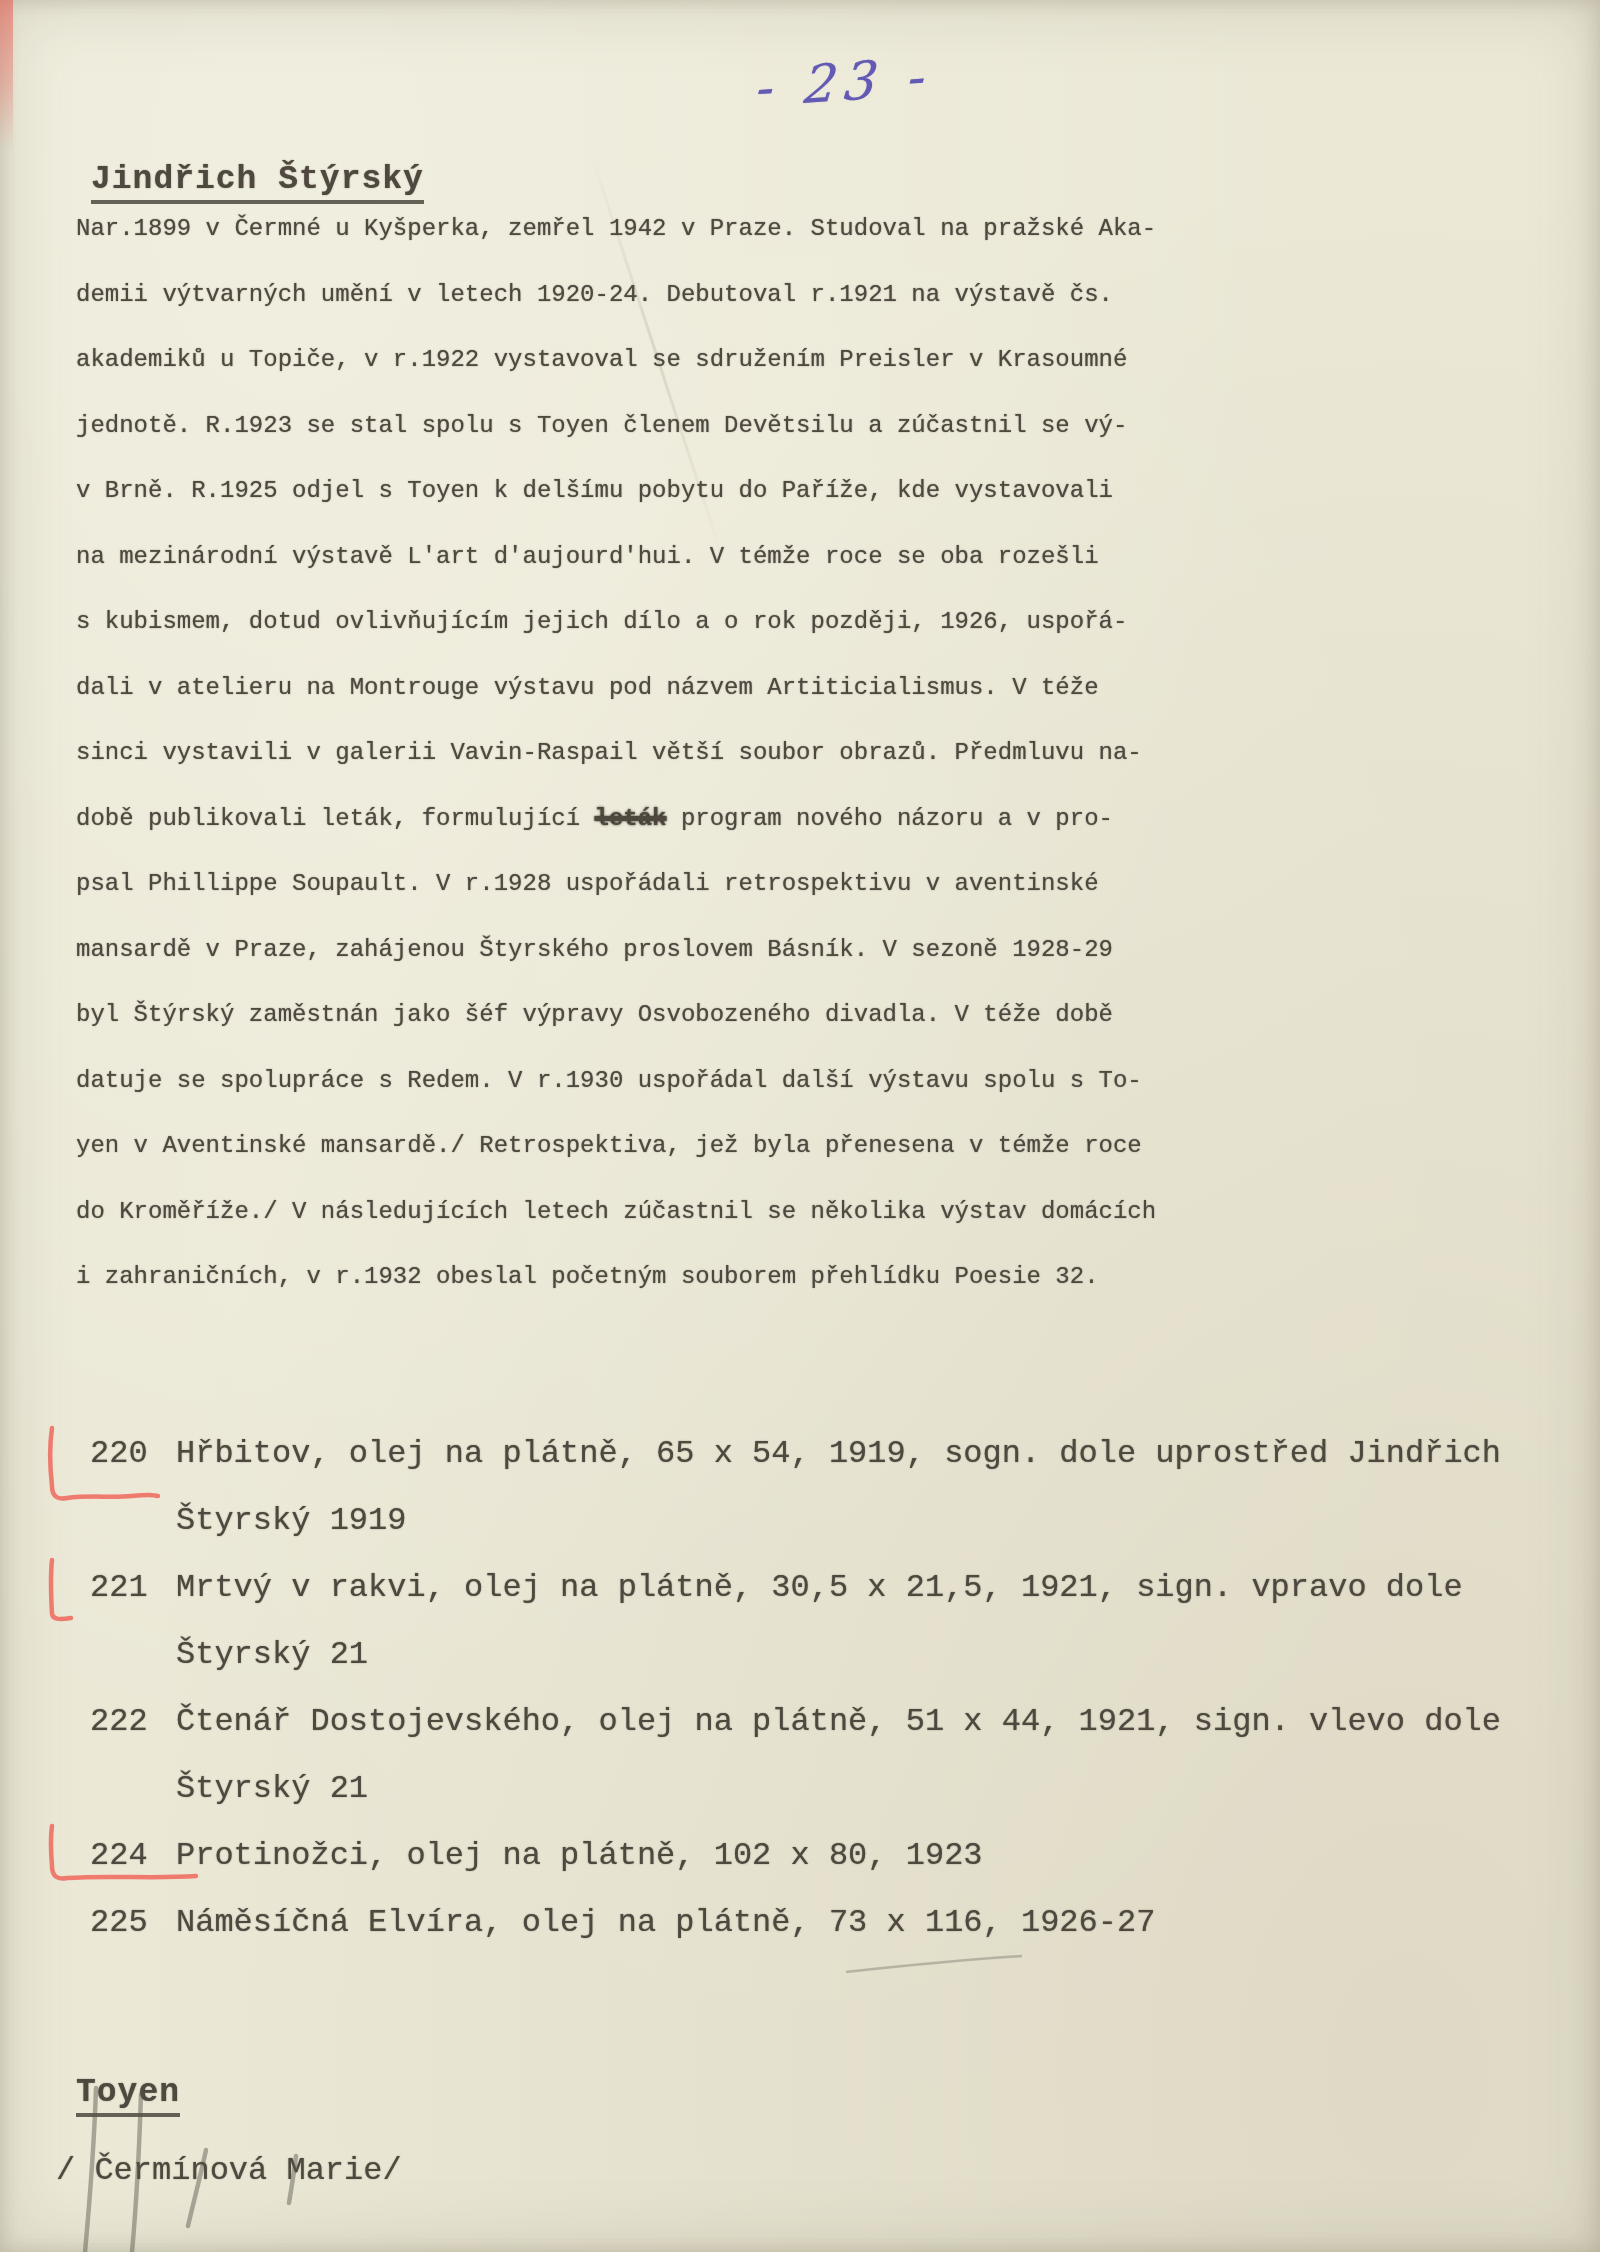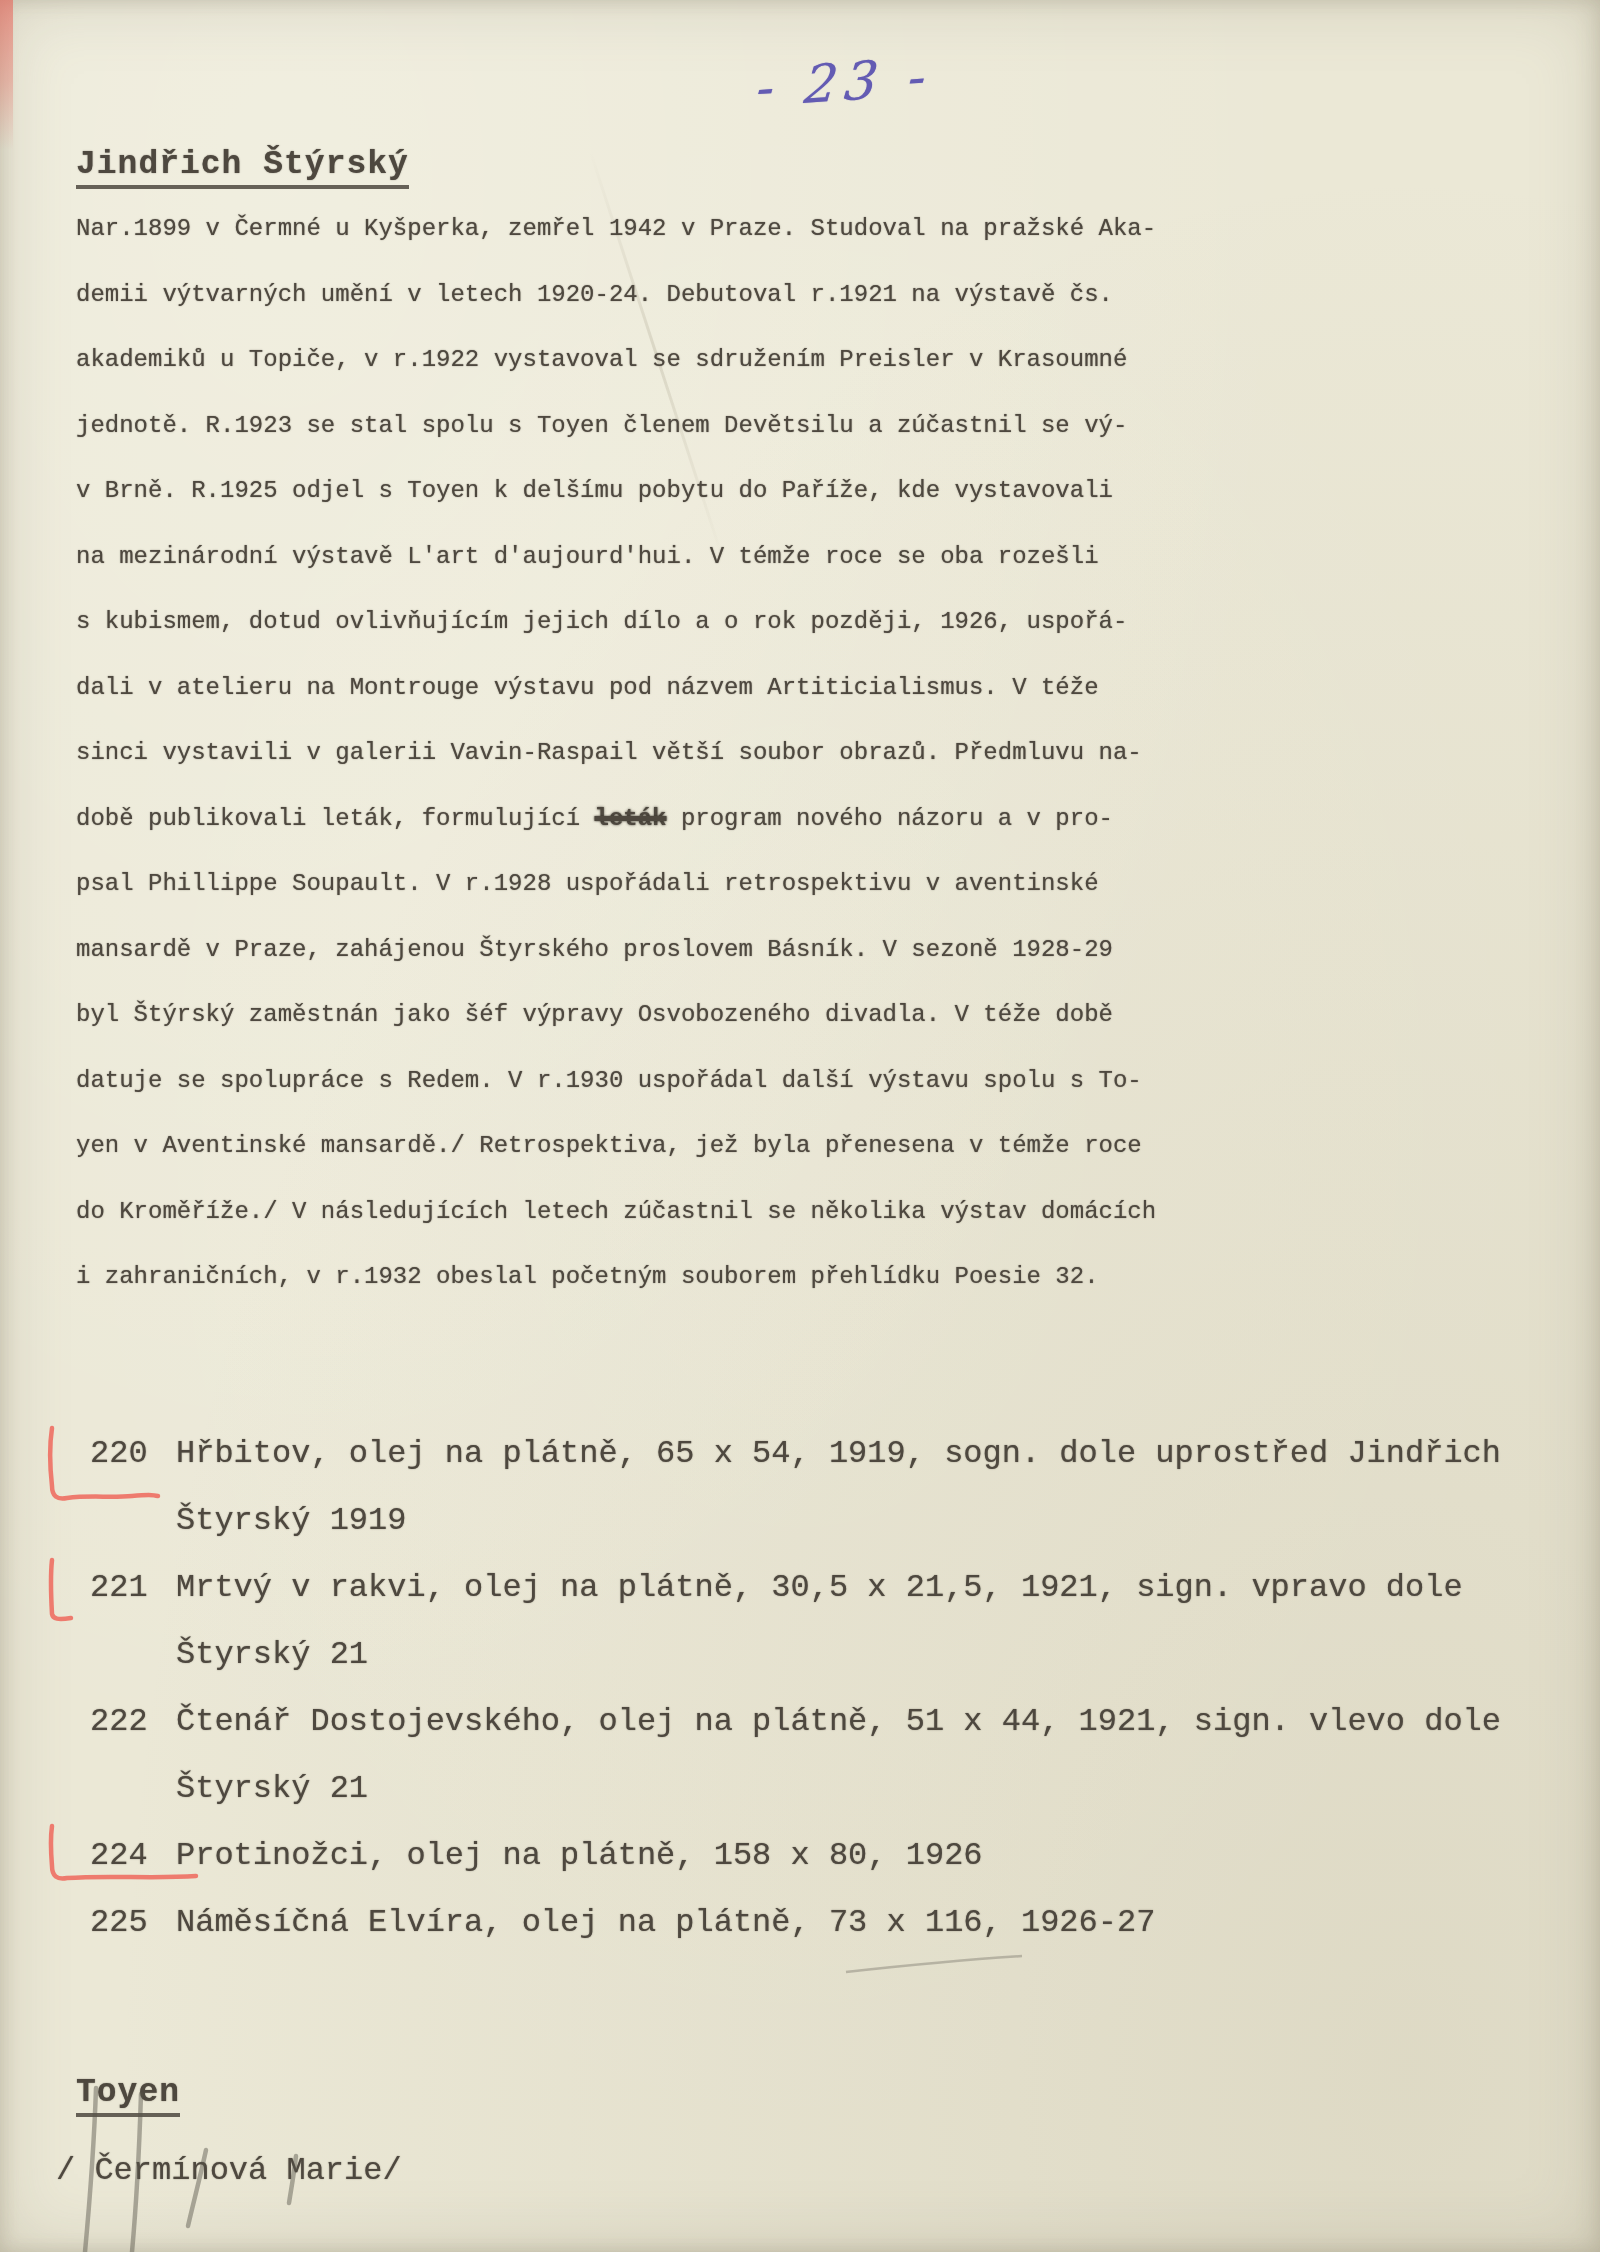--- a/index.html
+++ b/index.html
@@ -21,21 +21,21 @@
   }
   .typewriter{ text-shadow:0 0 1.3px rgba(62,56,46,.65); }
   .pagenum{
     position:absolute; left:735px; top:52px; width:220px; text-align:center;
     font-family:"DejaVu Serif","Liberation Serif",serif; font-style:italic;
     font-size:52px; letter-spacing:7px; color:var(--handwriting);
     transform:rotate(-4deg) skewX(-10deg); opacity:.92;
     text-shadow:0 0 1px rgba(88,79,176,.6);
   }
   .heading{
-    position:absolute; left:76px; top:146px; margin:0;
+    position:absolute; left:76px; top:146px; margin:15px;
     font-size:33px; font-weight:bold; letter-spacing:1px; white-space:pre;
   }
   .typed-underline{ border-bottom:4px solid rgba(78,72,63,.85); padding-bottom:2px; }
   .bio{ position:absolute; left:76px; top:196px; width:1490px;
         font-size:24px; line-height:65.5px; }
   .bio .line{ white-space:pre; }
   .struck{
     font-weight:bold; text-decoration:line-through;
     text-decoration-thickness:5px; text-shadow:0 0 2.4px rgba(50,45,38,.9);
   }
@@ -113,21 +113,21 @@
       </div>
       <div class="entry">
         <span class="no">222</span>
         <div class="desc"><div>Čtenář Dostojevského, olej na plátně, 51 x 44, 1921, sign. vlevo dole</div><div>Štyrský 21</div></div>
       </div>
       <div class="entry">
         <svg class="mark" width="180" height="100" viewBox="0 0 180 100">
           <path d="M14,4 C12,18 13,32 14,44 C14,54 19,58 29,56 C70,53 115,57 158,54" fill="none" stroke="#ee675c" stroke-width="4.5" stroke-linecap="round" opacity="0.85"></path>
         </svg>
         <span class="no">224</span>
-        <div class="desc"><div>Protinožci, olej na plátně, 158 x 80, 1926</div></div>
+        <div class="desc"><div>Protinožci, olej na plátně, 102 x 80, 1923</div></div>
       </div>
       <div class="entry">
         <span class="no">225</span>
         <div class="desc"><div>Náměsíčná Elvíra, olej na plátně, 73 x 116, 1926-27</div></div>
       </div>
     </div>
 
   <div class="footer-heading typewriter"><span class="typed-underline">Toyen</span></div>
 
   <div class="footer-sub typewriter">/ Čermínová Marie/</div>

